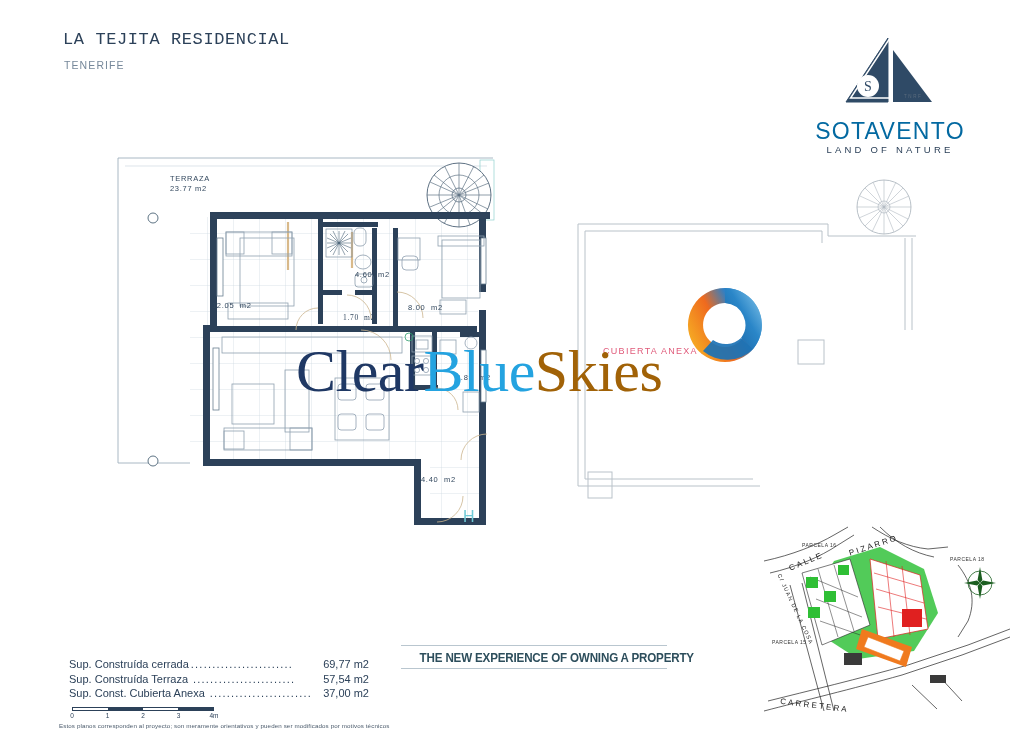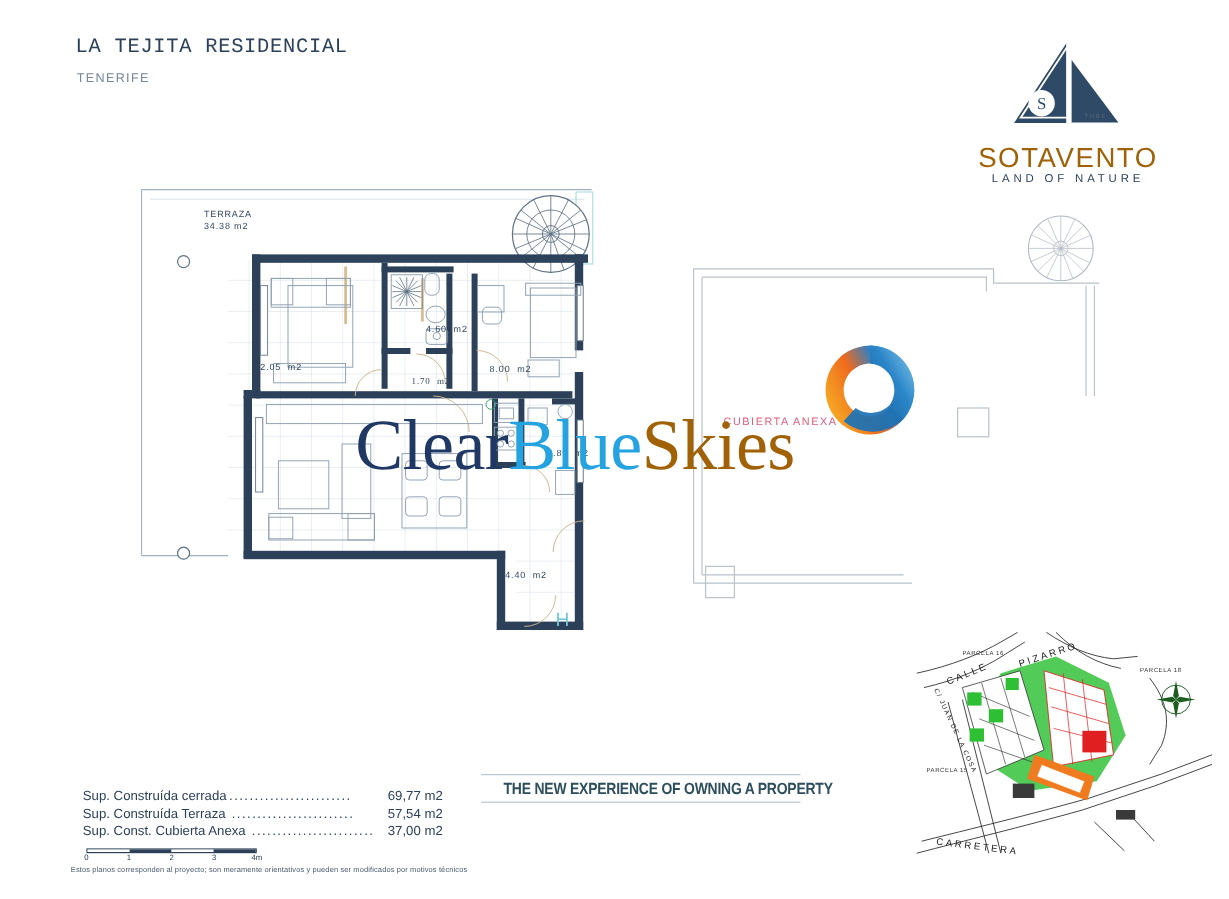--- a/index.html
+++ b/index.html
@@ -23,21 +23,21 @@
     font-size: 10.5px; letter-spacing: 1.1px;
     color: #76889a; font-weight: 400;
   }
 
   
   .sota { position: absolute; left: 800px; top: 36px; width: 180px; height: 140px; }
   .sota-mark { position: absolute; left: 42px; top: 0; width: 96px; height: 72px; }
   .sota-name {
     position: absolute; left: 0; top: 82px; width: 180px;
     text-align: center; font-size: 23px; letter-spacing: 1.3px;
-    color: #a16207; font-family: "Liberation Sans", sans-serif; font-weight: 400;
+    color: #0369a1; font-family: "Liberation Sans", sans-serif; font-weight: 400;
   }
   .sota-tag {
     position: absolute; left: 0; top: 108px; width: 180px;
     text-align: center; font-size: 9.5px; letter-spacing: 3.2px;
     color: #2c4159;
   }
   .sota-sub {
     position: absolute; left: 104px; top: 58px;
     font-size: 4.5px; letter-spacing: 1.6px; color: #5a6b7d;
   }
@@ -355,21 +355,21 @@
         <line x1="884" y1="207" x2="894" y2="232"></line>
         <line x1="884" y1="207" x2="872" y2="232"></line>
         <line x1="884" y1="207" x2="859" y2="218"></line>
         <line x1="884" y1="207" x2="860" y2="196"></line>
         <line x1="884" y1="207" x2="873" y2="182"></line>
       </g>
     </g>
   </svg>
 
   <div class="rlabel" style="left:170px; top:174px;">TERRAZA</div>
-  <div class="rlabel" style="left:170px; top:184px;">34.38 m2</div>
+  <div class="rlabel" style="left:170px; top:184px;">23.77 m2</div>
 
   <div class="rlabel" style="left:212px; top:301px;">12.05  m2</div>
   <div class="rlabel" style="left:355px; top:254px;margin-top:16px;">4.60  m2</div>
   <div class="rlabel" style="left:343px; top:313px;font-family:Liberation Serif, serif;">1.70  m2</div>
   <div class="rlabel" style="left:408px; top:303px;">8.00  m2</div>
   <div class="rlabel" style="left:456px; top:373px;">2.89  m2</div>
   <div class="rlabel" style="left:421px; top:444px;margin-top:31px;">4.40  m2</div>
 
   <div class="cub-label">CUBIERTA ANEXA  2ºH</div>
 

